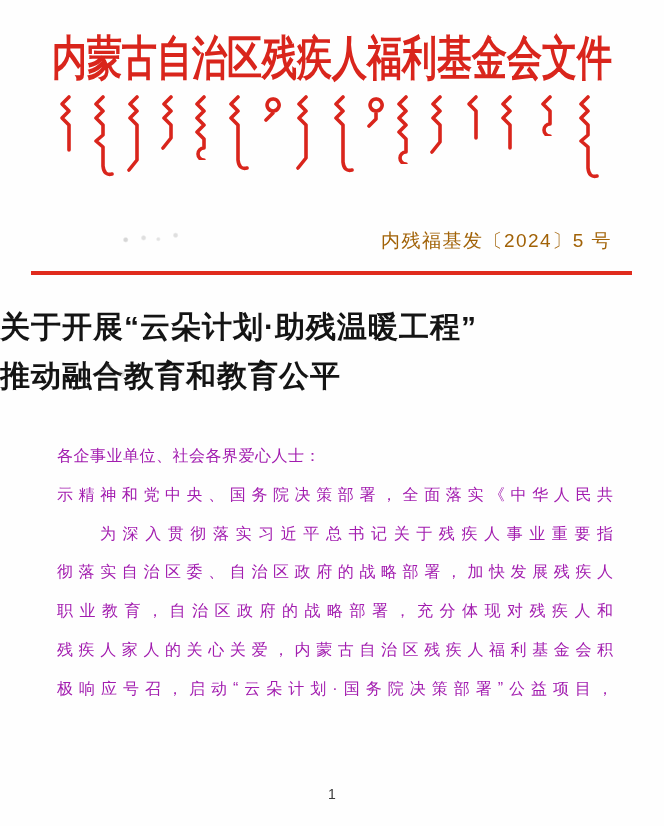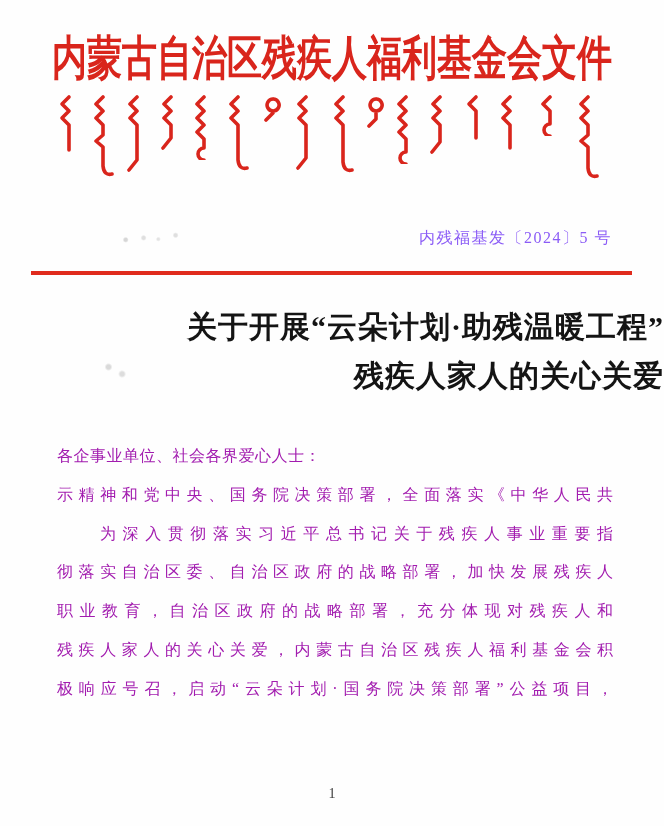--- a/index.html
+++ b/index.html
@@ -1,42 +1,42 @@
 <!DOCTYPE html>
 <html><head>
 <meta charset="utf-8">
 <style>
   html,body{margin:0;padding:0;background:#e8e8e8;}
   .page{
     position:relative;width:664px;height:826px;margin:0 auto;
     background:#fefefe;overflow:hidden;
-    font-family:Liberation Serif, serif;
+    font-family:Liberation Sans, sans-serif;
   }
   .org-title{
     position:absolute;top:27px;left:0;width:100%;
     text-align:center;white-space:nowrap;
     font-size:35px;font-weight:bold;letter-spacing:0px;
     color:var(--red,#d9251c);
     transform:scaleY(1.35);transform-origin:top center;
   }
   .mongolian{
     position:absolute;top:94px;left:0;width:664px;height:92px;
   }
   .mongolian svg{position:absolute;top:0;}
   .doc-number{
     position:absolute;top:228px;right:52px;
-    font-size:16px;color:#8b5cf6;letter-spacing:1.5px;white-space:nowrap;
+    font-size:19px;color:#a16207;letter-spacing:1.5px;white-space:nowrap;
   }
   .red-line{
     position:absolute;top:271px;left:31px;width:601px;height:4px;
     background:var(--lineRed,#e02b1d);
   }
   .notice-title{
     position:absolute;top:302px;left:0;width:100%;
-    text-align:right;font-weight:bold;color:#141414;
+    text-align:left;font-weight:bold;color:#141414;
     font-size:30px;line-height:49px;letter-spacing:1px;white-space:nowrap;
   }
   .body-text{
     position:absolute;top:437px;left:57px;width:556px;
     font-size:16px;line-height:38.8px;color:#a21caf;
   }
   .body-line{
     text-align:justify;text-align-last:justify;
     white-space:nowrap;overflow:visible;
   }
@@ -119,21 +119,21 @@
         <path d="M11 3 L4 10 L11 17 L4 24 L11 31 L11 41 L4 47 L11 53 L11 74 q1 10 9 8" fill="none" stroke="#d9251c" stroke-width="3.6" stroke-linecap="round" stroke-linejoin="round"></path>
       </svg>
     </div>
 
   <div class="doc-number">内残福基发〔2024〕5 号</div>
 
   <div class="red-line"></div>
 
   <div class="notice-title">
     <div>关于开展“云朵计划·助残温暖工程”</div>
-    <div>残疾人家人的关心关爱</div>
+    <div>推动融合教育和教育公平</div>
   </div>
 
   <div class="body-text">
     <div class="body-line salutation">各企事业单位、社会各界爱心人士：</div>
     <div id="body-lines">
         <div class="body-line">示精神和党中央、国务院决策部署，全面落实《中华人民共</div>
         <div class="body-line indent">为深入贯彻落实习近平总书记关于残疾人事业重要指</div>
         <div class="body-line">彻落实自治区委、自治区政府的战略部署，加快发展残疾人</div>
         <div class="body-line">职业教育，自治区政府的战略部署，充分体现对残疾人和</div>
         <div class="body-line">残疾人家人的关心关爱，内蒙古自治区残疾人福利基金会积</div>

